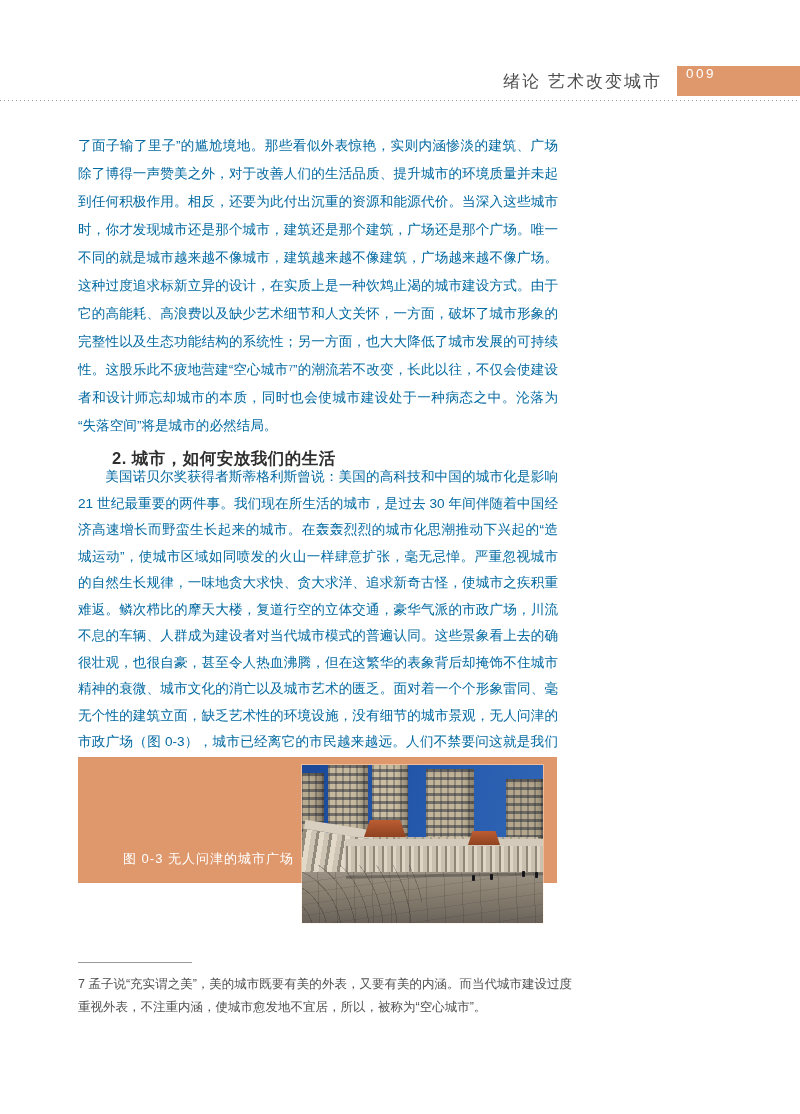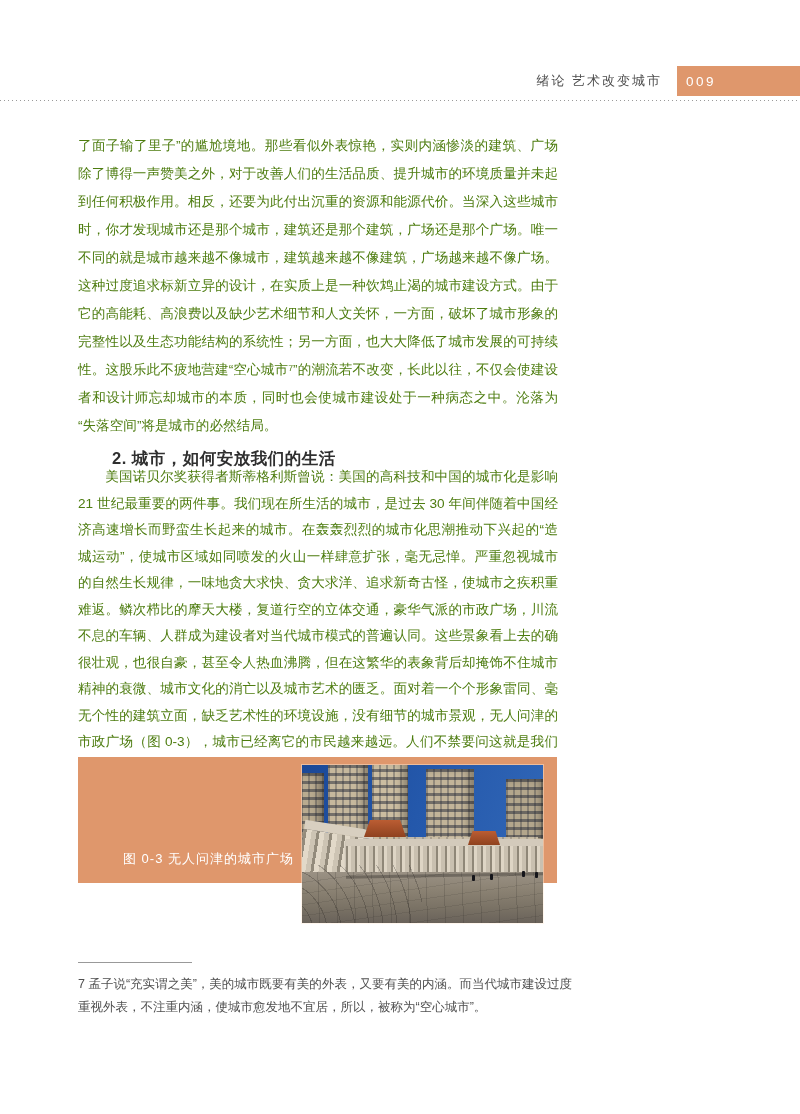--- a/index.html
+++ b/index.html
@@ -5,29 +5,29 @@
   :root { --accent:#DF976C; }
   html,body { margin:0; padding:0; background:#ffffff; }
   .page {
     position:relative; width:800px; height:1114px; background:#ffffff;
     font-family:"Liberation Sans","DejaVu Sans",sans-serif; overflow:hidden;
   }
 
   
   .header { position:absolute; top:71px; left:0; width:800px; height:20px;
             display:flex; justify-content:flex-end; align-items:center; }
-  .running-title { font-size:13px; color:#4d4d4d; letter-spacing:2px; margin-right:15px; }
+  .running-title { font-size:17px; color:#4d4d4d; letter-spacing:2px; margin-right:15px; }
   .page-badge { width:123px; height:30px; background:var(--accent); box-sizing:border-box;
-                padding-left:9px; display:flex; align-items:center; }
+                padding-left:9px; display:flex; align-items:flex-start; }
   .page-badge span { color:#ffffff; font-size:13.5px; letter-spacing:2.5px; font-weight:400; }
   .dotted-rule { position:absolute; top:100px; left:0; width:800px; height:1px;
                  background-image:repeating-linear-gradient(90deg,#9a9a9a 0 1px,transparent 1px 4px); }
 
   
-  .para { position:absolute; left:78px; width:480px; color:#4d7c0f;
+  .para { position:absolute; left:78px; width:480px; color:#0369a1;
           font-size:13.6px; text-align:justify; }
   .para1 { top:132px; line-height:28px; }
   .para2 { top:464px; line-height:26.5px; text-indent:2em; }
   .section-heading { position:absolute; left:100px; top:436px; margin:12px;
                      font-size:16.5px; font-weight:700; color:#2f2f2f; letter-spacing:.5px; }
 
   
   .figure { position:absolute; left:78px; top:757px; width:479px; height:126px;
             background:var(--accent); }
   .caption { position:absolute; left:0; bottom:15px; width:216px; text-align:right;

